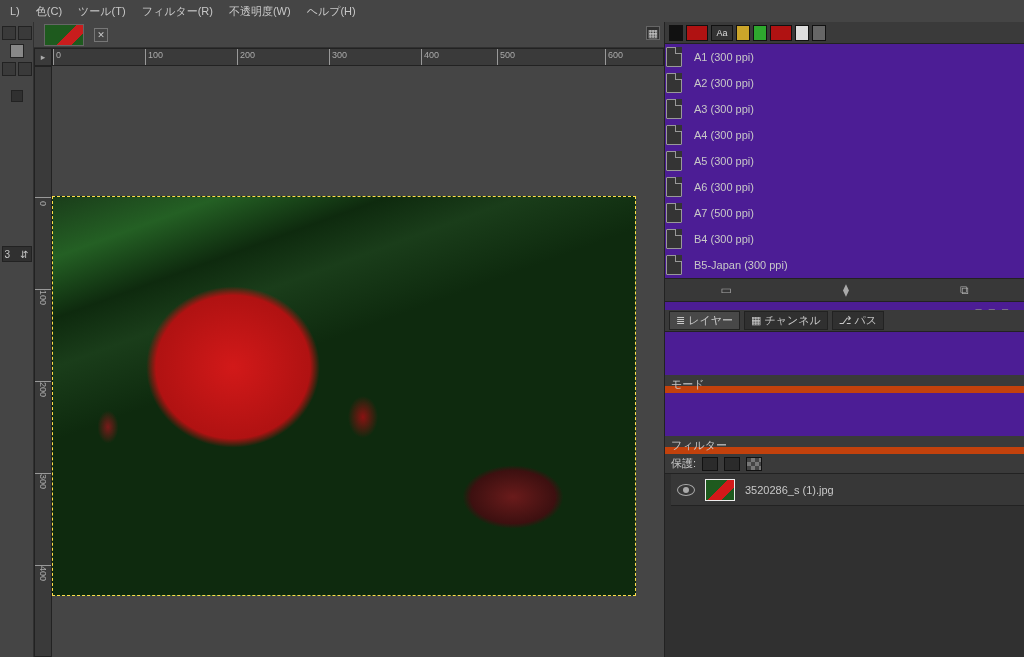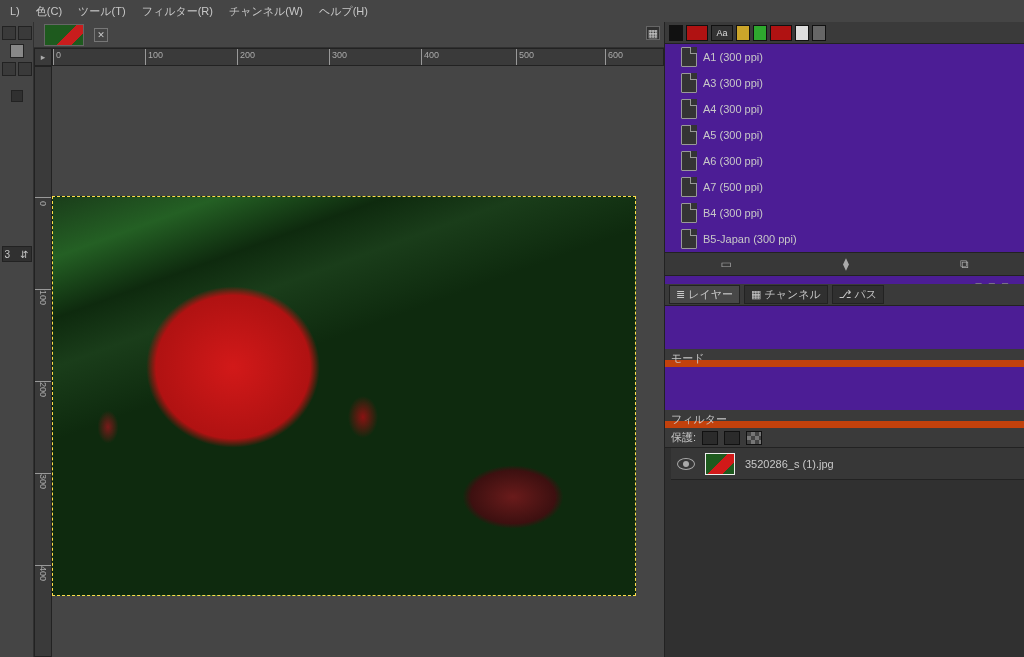--- a/index.html
+++ b/index.html
@@ -53,21 +53,21 @@
   .right { width:360px; background:#4c1d95; display:flex; flex-direction:column; border-left:1px solid #222; }
   .dock-tabs { height:22px; background:#3a3a3a; display:flex; align-items:center; gap:3px; padding-left:4px; border-bottom:1px solid #222; }
   .dtab { width:22px; height:16px; background:#2b2b2b; border:1px solid #111; display:flex; align-items:center; justify-content:center; }
   .dtab.red { background:#b01212; }
   .dtab.small { width:14px; }
   .dt-aa { font-size:9px; color:#ddd; background:#333; }
   .dt-folder { background:#cba52a; width:14px; }
   .dt-green { background:#2ea82e; width:14px; }
 
   .templates { flex:none; max-height:260px; overflow:auto; }
-  .trow { display:flex; align-items:center; height:26px; padding-left:16px; gap:6px; }
+  .trow { display:flex; align-items:center; height:26px; padding-left:1px; gap:12px; }
   .page-icon { width:16px; height:20px; border:1px solid #999; border-radius:1px; position:relative; background:#343434; }
   .page-icon::after { content:""; position:absolute; right:-1px; top:-1px; width:6px; height:6px; background:#343434; border-left:1px solid #999; border-bottom:1px solid #999; }
 
   .action-strip { height:24px; display:flex; align-items:center; justify-content:space-around; border-top:1px solid #222; border-bottom:1px solid #222; background:#383838; }
   .action-strip span { font-size:12px; color:#aaa; }
 
   .panel-tabs { height:22px; display:flex; align-items:center; gap:4px; padding-left:4px; background:#3a3a3a; border-bottom:1px solid #222; }
   .ptab { display:flex; align-items:center; gap:3px; padding:1px 6px; border:1px solid #222; background:#303030; }
   .ptab.active { background:#484848; }
 
@@ -90,21 +90,21 @@
 </head>
 <body>
 
 <div class="root">
 
   <div class="menubar">
     <span>L)</span>
     <span>色(C)</span>
     <span>ツール(T)</span>
     <span>フィルター(R)</span>
-    <span>チャンネル(W)</span>
+    <span>不透明度(W)</span>
     <span>ヘルプ(H)</span>
   </div>
 
   <div class="main">
 
     <div class="toolbox">
       <div class="row">
         <div class="tool dark"></div>
         <div class="tool dark"></div>
       </div>
@@ -130,21 +130,21 @@
 
       <div class="canvas-column">
         <div class="ruler-h">
           <div class="pad">▸</div>
           <div class="track">
             <div class="htick" style="left:0px">0</div>
             <div class="htick" style="left:92px">100</div>
             <div class="htick" style="left:184px">200</div>
             <div class="htick" style="left:276px">300</div>
             <div class="htick" style="left:368px">400</div>
-            <div class="htick" style="left:463px">500</div>
+            <div class="htick" style="left:444px">500</div>
             <div class="htick" style="left:552px">600</div>
           </div>
           <div class="nav-indicator">▦</div>
         </div>
 
         <div class="vruler-holder">
           <div class="ruler-v">
             <div class="vtick" style="top:130px">0</div>
             <div class="vtick" style="top:222px">100</div>
             <div class="vtick" style="top:314px">200</div>
@@ -172,20 +172,24 @@
         <div class="dtab small" style="background:#666"></div>
       </div>
 
       <div class="templates">
         <div class="trow">
             <div class="page-icon"></div>
             <span>A1 (300 ppi)</span>
           </div>
         <div class="trow">
             <div class="page-icon"></div>
+            <span>A2 (300 ppi)</span>
+          </div>
+        <div class="trow">
+            <div class="page-icon"></div>
             <span>A3 (300 ppi)</span>
           </div>
         <div class="trow">
             <div class="page-icon"></div>
             <span>A4 (300 ppi)</span>
           </div>
         <div class="trow">
             <div class="page-icon"></div>
             <span>A5 (300 ppi)</span>
           </div>

